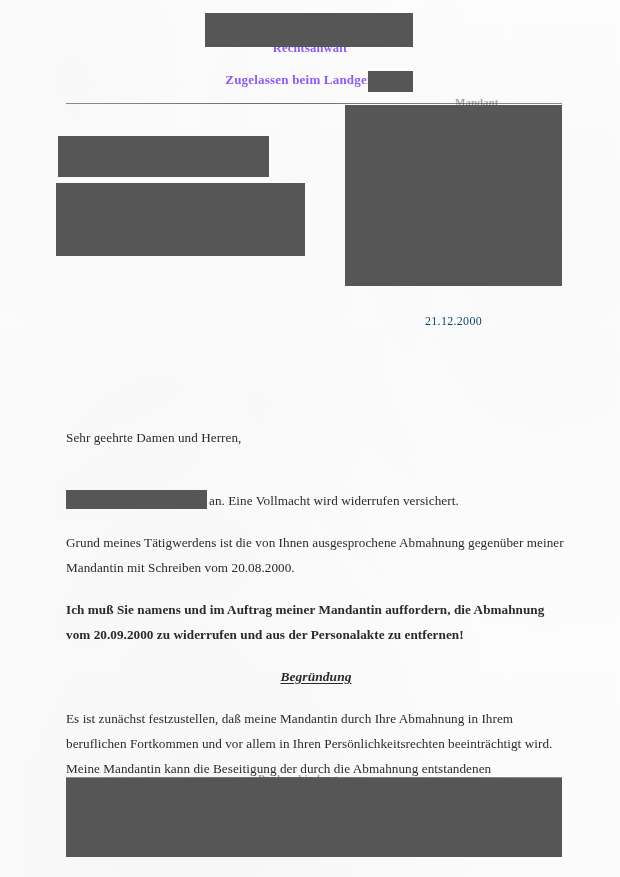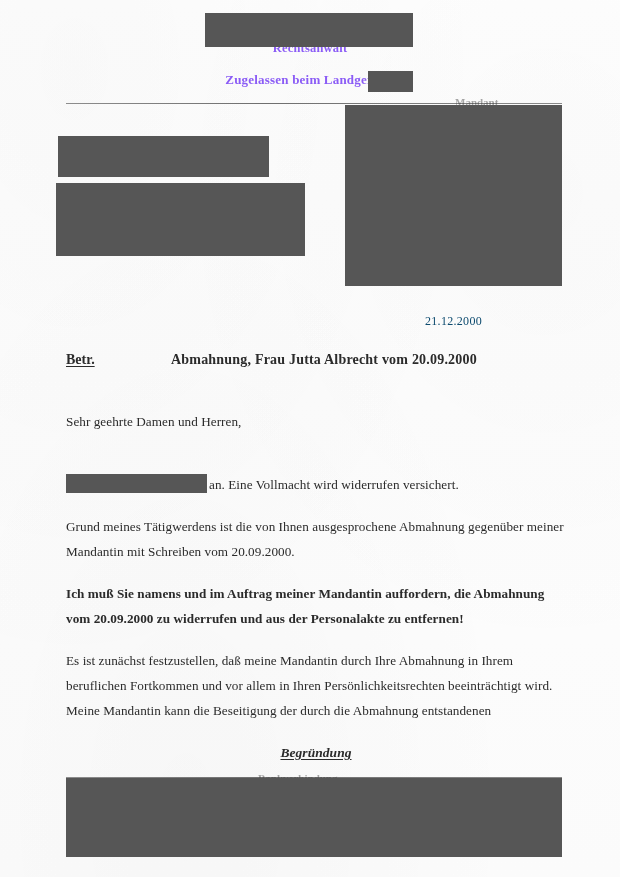--- a/index.html
+++ b/index.html
@@ -102,21 +102,21 @@
   }
   #subject-text {
     font-weight: bold;
     letter-spacing: 0.2px;
   }
 
   
   #body {
     position: absolute;
     left: 66px;
-    top: 409px;
+    top: 425px;
     width: 500px;
     font-size: 13.2px;
   }
   #body p {
     margin: 0 0 17px 0;
     line-height: 25px;
     letter-spacing: 0.05px;
   }
   #body p.tight { margin-bottom: 13px; }
   p.demand {
@@ -162,40 +162,37 @@
   <div class="ghost" style="left:455px; top:96px; width:70px; height:11px;">Mandant</div>
 
   <div class="redaction" style="left:58px; top:136px; width:211px; height:41px;"></div>
 
   <div class="redaction" style="left:56px; top:183px; width:249px; height:73px;"></div>
 
   <div class="redaction" style="left:345px; top:105px; width:217px; height:181px;"></div>
 
   <div id="date-line">21.12.2000</div>
 
-  <div id="subject-row">
-    <span id="subject-label">Betr.</span><span id="subject-text">Abmahnung, Frau Jutta Albrecht vom 20.09.2000</span>
-  </div>
 
   <div id="body">
 
     <p class="tight">Sehr geehrte Damen und Herren,</p>
 
     <p>
       <br>
       <span class="redact-inline" style="width:141px;"></span><span>an. Eine Vollmacht wird widerrufen versichert.</span>
     </p>
 
-    <p>Grund meines Tätigwerdens ist die von Ihnen ausgesprochene Abmahnung gegenüber meiner Mandantin mit Schreiben vom 20.09.2000.</p>
+    <p>Grund meines Tätigwerdens ist die von Ihnen ausgesprochene Abmahnung gegenüber meiner Mandantin mit Schreiben vom 20.08.2000.</p>
 
     <p class="demand">Ich muß Sie namens und im Auftrag meiner Mandantin auffordern, die Abmahnung vom 20.09.2000 zu widerrufen und aus der Personalakte zu entfernen!</p>
 
+    <p id="heading-begruendung">Begründung</p>
+
     <p>Es ist zunächst festzustellen, daß meine Mandantin durch Ihre Abmahnung in Ihrem beruflichen Fortkommen und vor allem in Ihren  Persönlichkeitsrechten beeinträchtigt wird. Meine Mandantin kann die Beseitigung der durch die Abmahnung entstandenen</p>
-
-    <p id="heading-begruendung">Begründung</p>
   </div>
 
   <div class="rule" id="rule-bottom"></div>
 
   <div class="ghost" style="left:258px; top:772px; width:110px; height:9px;">Bankverbindung</div>
 
   <div class="redaction" style="left:66px; top:778px; width:496px; height:79px;"></div>
 
 </div>
 

